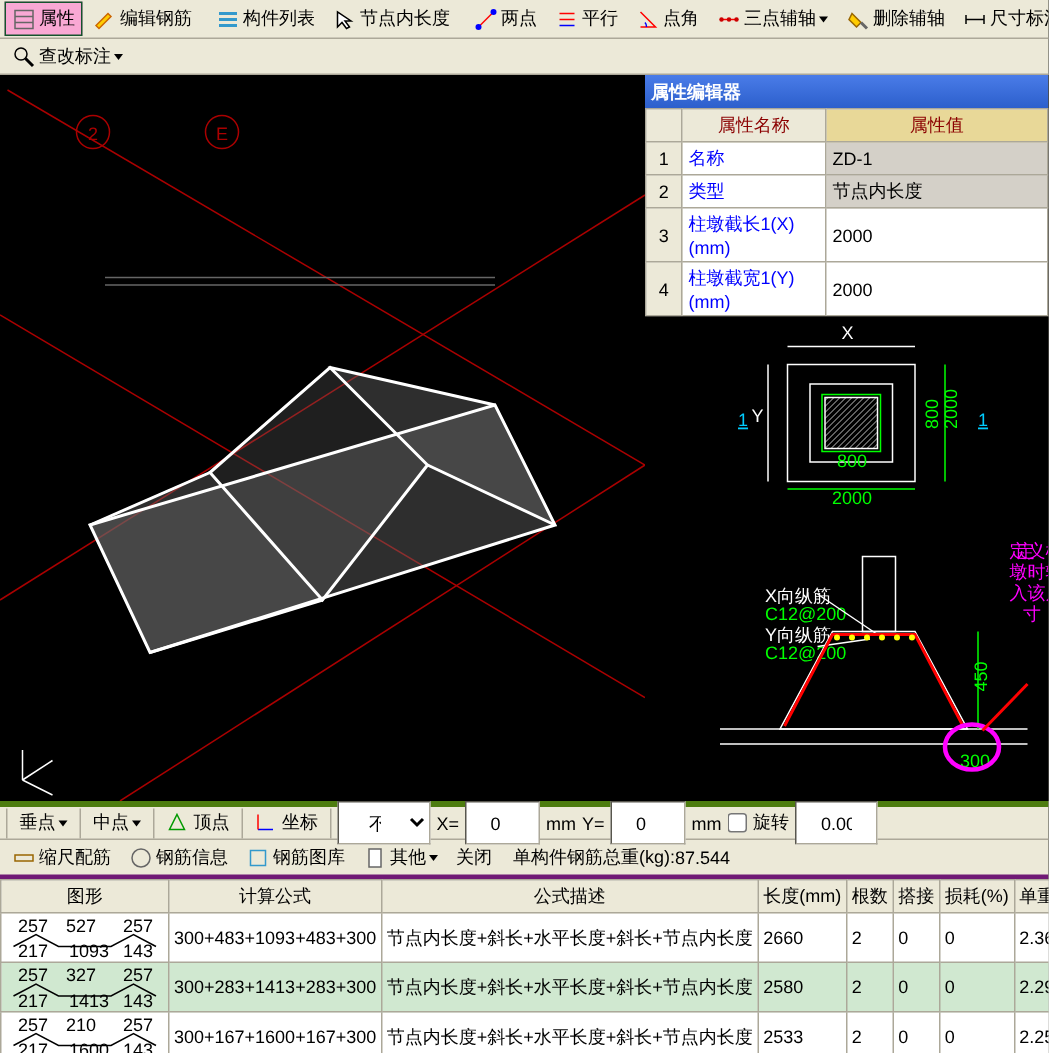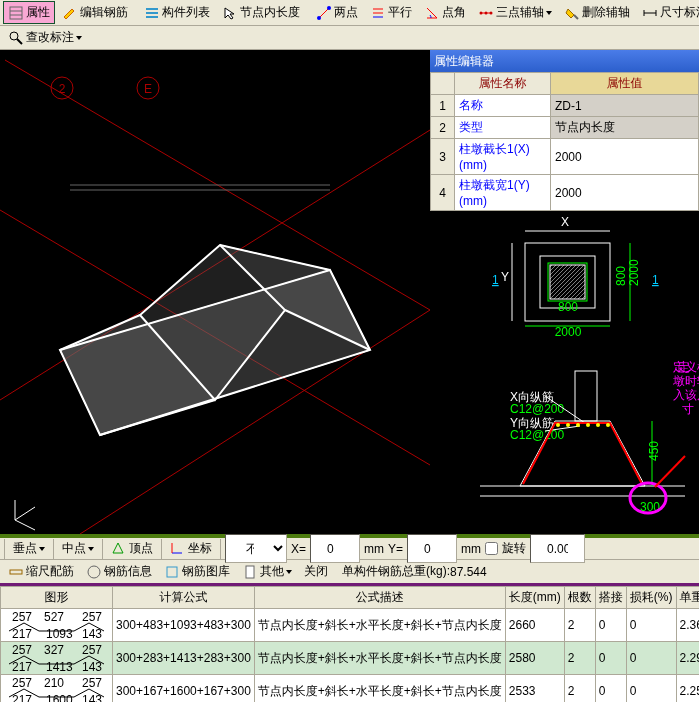--- a/index.html
+++ b/index.html
@@ -6,21 +6,21 @@
 body{width:699px;height:702px;overflow:hidden;background:#ece9d8;position:relative}
 .tb{height:26px;display:flex;align-items:center;background:#ece9d8;border-bottom:1px solid #aca899;padding:0 2px}
 .tb2{height:24px;display:flex;align-items:center;background:#ece9d8;border-bottom:1px solid #aca899;padding:0 2px}
 .btn{display:inline-flex;align-items:center;padding:2px 4px;margin:0 1px;cursor:pointer;border:1px solid transparent;white-space:nowrap}
 .btn.active{border:1px solid #14532d;background:#f9a8d4}
 .ico{width:16px;height:16px;margin-right:2px;display:inline-block}
 .sep{width:1px;height:20px;background:#aca899;margin:0 2px}
 .view{position:relative;height:484px;background:#000;overflow:hidden}
 .cad{width:430px;height:100%;position:relative}
 .pe{position:absolute;top:0;right:0;width:269px;height:100%;background:#000}
-.pe-title{height:22px;background:linear-gradient(#4a7ce8,#2c5fcc);color:#fff;display:flex;align-items:center;padding:0 4px;font-weight:normal}
+.pe-title{height:22px;background:linear-gradient(#4a7ce8,#2c5fcc);color:#fff;display:flex;align-items:center;padding:0 4px;font-weight:bold}
 .pt{width:100%;border-collapse:collapse;background:#fff}
 .pt th{background:#ece9d8;border:1px solid #aca899;padding:2px 4px;font-weight:normal;text-align:center;color:#8b0000}
 .pt td{border:1px solid #aca899;padding:2px 4px}
 .pt .rh{background:#ece9d8;text-align:center;width:24px}
 .pt .pn{color:#0000ff;width:96px}
 .pt .vc{background:#d4d0c8}
 .diag{width:269px;height:352px;background:#000;position:relative}
 .mb{height:26px;display:flex;align-items:center;background:#ece9d8;border-top:4px solid #4d7c0f;border-bottom:1px solid #aca899;padding:0 2px}
 .inp{width:50px;height:29px;border:1px inset #aca899;background:#fff;padding:0 16px;margin:0 2px}
 .lb{margin:0 2px}

